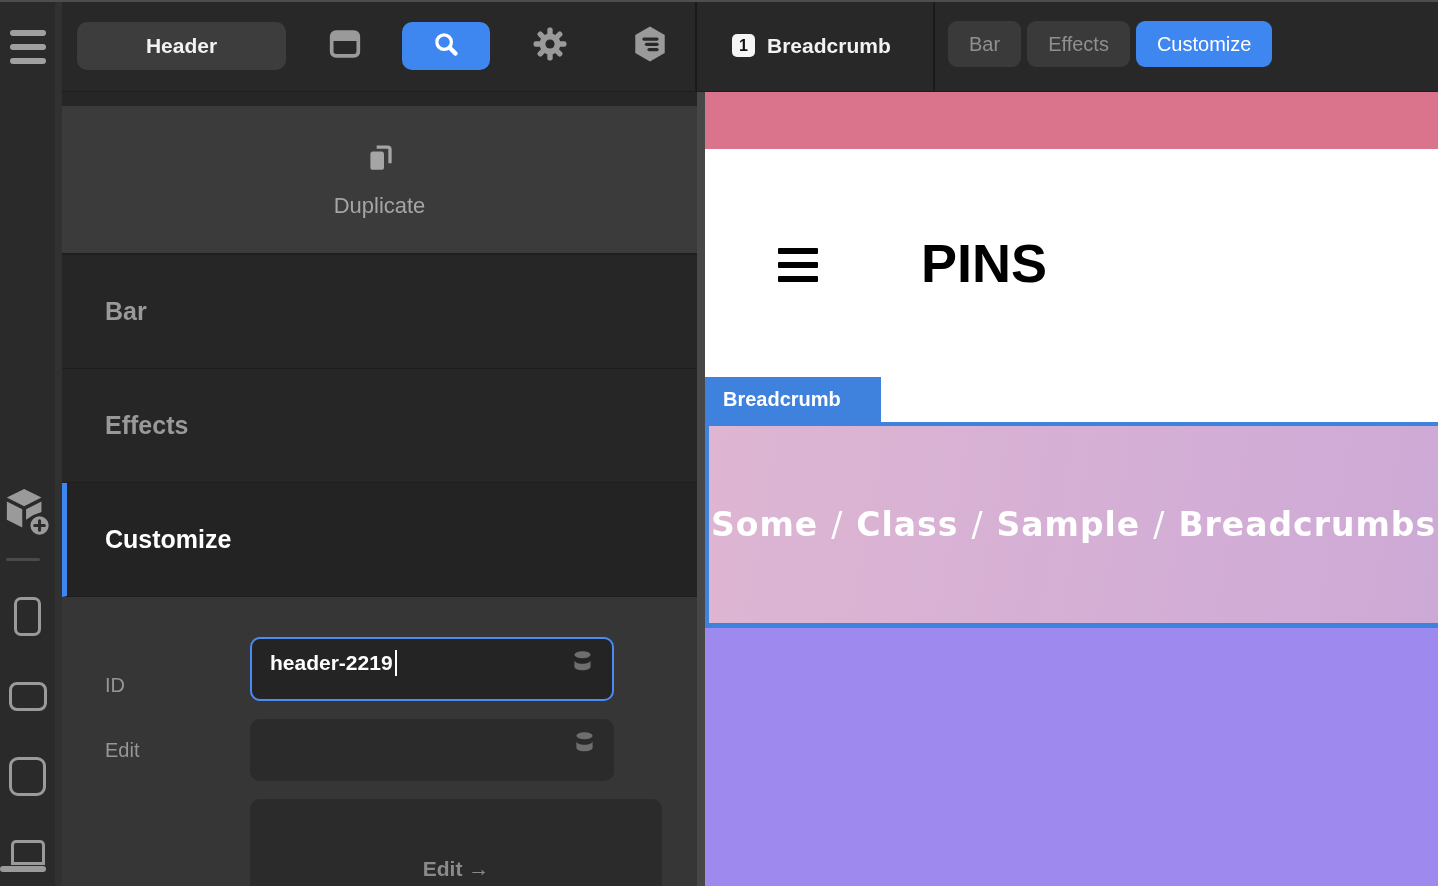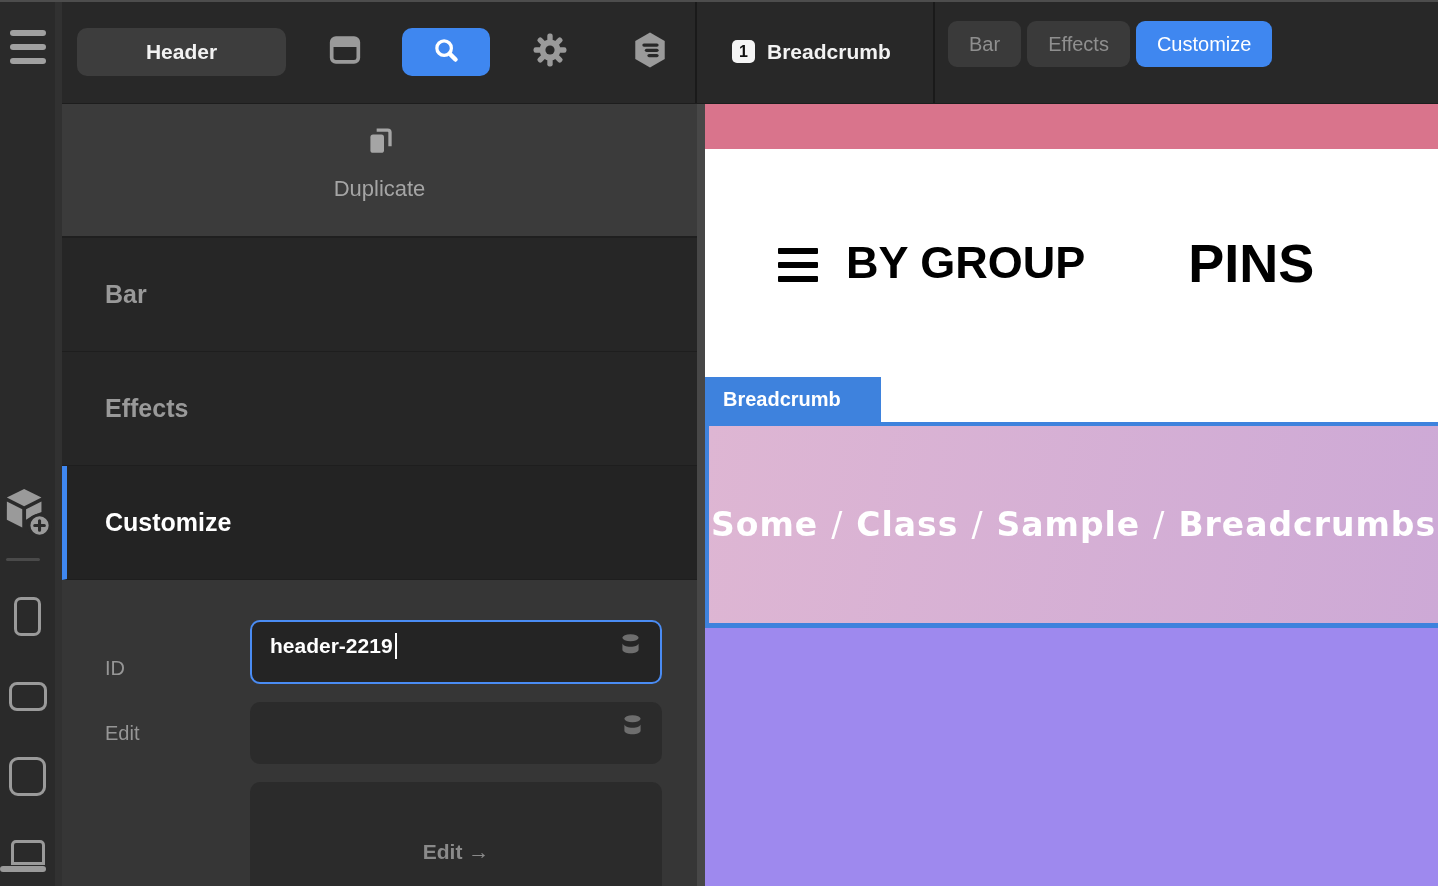--- a/index.html
+++ b/index.html
@@ -17,52 +17,52 @@
   .dev { border:3.5px solid #9a9a9a; }
   .dev-phone { width:27px; height:39px; border-radius:7px; }
   .dev-land  { width:38px; height:29px; border-radius:8px; }
   .dev-tab   { width:37px; height:39px; border-radius:9px; }
   .laptop-screen { width:34px; height:25px; border:3.5px solid #9a9a9a; border-radius:5px 5px 0 0; margin:0 auto; }
   .laptop-base { width:46px; height:6px; background:#9a9a9a; border-radius:3px; margin-top:1px; }
 
   .col-divider { position:absolute; left:55px; top:0; width:7px; height:886px; background:#313131; z-index:9; }
 
   
-  .topbar { position:absolute; left:62px; top:0; width:1376px; height:104px; background:#282828;
+  .topbar { position:absolute; left:62px; top:0; width:1376px; height:92px; background:#282828;
             display:flex; z-index:8; border-bottom:1px solid #1d1d1d; }
   .topbar-left { width:635px; height:100%; display:flex; align-items:center; border-right:2px solid #1a1a1a; }
   .header-btn { margin-left:15px; width:209px; height:48px; background:#3d3d3d; border-radius:10px;
                 color:#f2f2f2; font-size:21px; font-weight:700; display:flex; align-items:center; justify-content:center; cursor:pointer; }
   .tb-icon { display:flex; align-items:center; justify-content:center; cursor:pointer; }
   .search-btn { margin-left:40px; width:88px; height:48px; background:#3f87f0; border-radius:10px;
                 display:flex; align-items:center; justify-content:center; cursor:pointer; }
   .topbar-right { flex:1; height:100%; display:flex; align-items:center; position:relative; }
   .count-badge { margin-left:35px; width:23px; height:23px; background:#f5f5f5; border-radius:5px;
                  color:#111; font-size:16px; font-weight:700; display:flex; align-items:center; justify-content:center; }
   .el-name { margin-left:12px; color:#f2f2f2; font-size:21px; font-weight:600; }
   .tr-divider { position:absolute; left:236px; top:0; width:2px; height:100%; background:#1a1a1a; }
   .tabs { position:absolute; left:251px; top:21px; display:flex; gap:6px; }
   .tab { height:46px; padding:0 21px; border-radius:9px; background:#3a3a3a; color:#8f8f8f;
          font-size:20px; display:flex; align-items:center; cursor:pointer; }
   .tab.active { background:#3f87f0; color:#fff; }
 
   
   .panel { position:absolute; left:62px; top:89px; width:635px; height:797px; background:#262626; z-index:7; }
-  .action-row { display:flex; gap:8px; height:149px; border-bottom:2px solid #1f1f1f; background:#86efac; }
+  .action-row { display:flex; gap:8px; height:149px; border-bottom:2px solid #1f1f1f; background:#86efac;margin-top:17px; }
   .action-tile { flex:1; background:#3b3b3b; display:flex; flex-direction:column; align-items:center;
                  justify-content:center; gap:14px; cursor:pointer; }
   .action-tile .lbl { color:#a5a5a5; font-size:22px; }
   .sections { display:flex; flex-direction:column; }
   .sec { height:114px; display:flex; align-items:center; padding-left:43px; font-size:25px;
          color:#999; font-weight:600; border-bottom:1px solid #1e1e1e; cursor:pointer; background:#262626; }
   .sec.active { background:#232323; color:#fff; font-weight:700; border-left:5px solid #3f87f0; padding-left:38px; }
 
   .form-area { position:relative; background:#363636; height:308px; overflow:hidden; }
   .f-label { position:absolute; left:43px; color:#969696; font-size:20px; }
-  .f-input { position:absolute; left:188px; width:412px; border-radius:10px; background:#2b2b2b;
+  .f-input { position:absolute; left:188px; width:364px; border-radius:10px; background:#2b2b2b;
              display:flex; align-items:center; padding:0 16px 12px 18px; cursor:text; }
   .f-input .val { color:#fff; font-size:21px; font-weight:700; }
   .f-input .spacer { flex:1; }
   .id-input { top:40px; height:64px; background:#242424; border:2px solid #4a8cf4; }
   .class-input { top:122px; height:62px; }
   .caret { width:2px; height:26px; background:#fff; margin-left:2px; animation:blink 1s steps(1) infinite; }
   @keyframes blink { 50% { opacity:0; } }
   .css-box { position:absolute; left:188px; top:202px; width:412px; height:140px; background:#2b2b2b;
              border-radius:10px; display:flex; justify-content:center; cursor:pointer; }
   .css-box .edit { margin-top:58px; color:#8a8a8a; font-size:21px; font-weight:700; }
@@ -250,21 +250,20 @@
 
   <section class="preview">
     <div class="strip-pink"></div>
 
     <div class="site-header">
       <div class="site-burger">
           <i></i>
           <i></i>
           <i></i>
         </div>
-      <div class="brand">BY GROUP</div>
       <div class="nav-link">PINS</div>
     </div>
 
     <div class="tab-row">
       <div class="sel-tab">Breadcrumb</div>
     </div>
 
     <div class="sel-section">
       <div class="crumbs">
         <span>Some</span><span class="sep">/</span><span>Class</span><span class="sep">/</span><span>Sample</span><span class="sep">/</span><span>Breadcrumbs</span>

